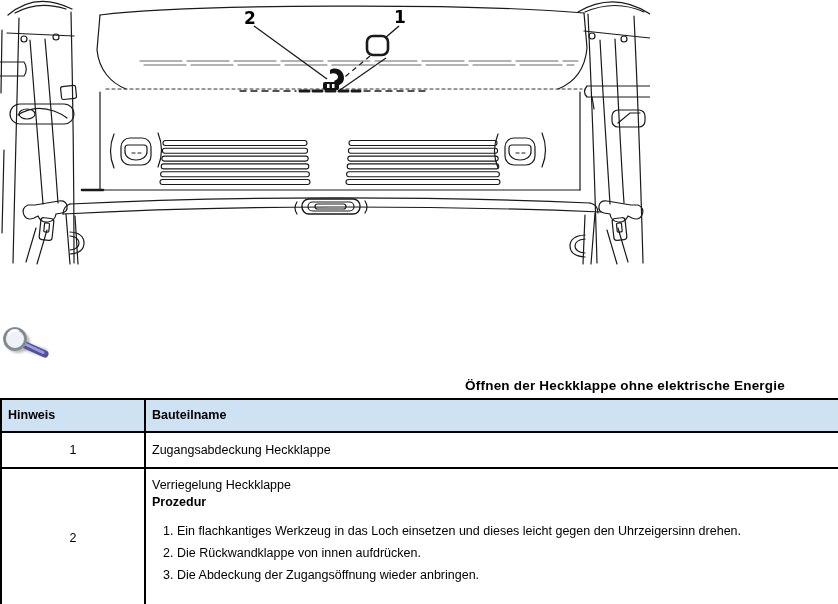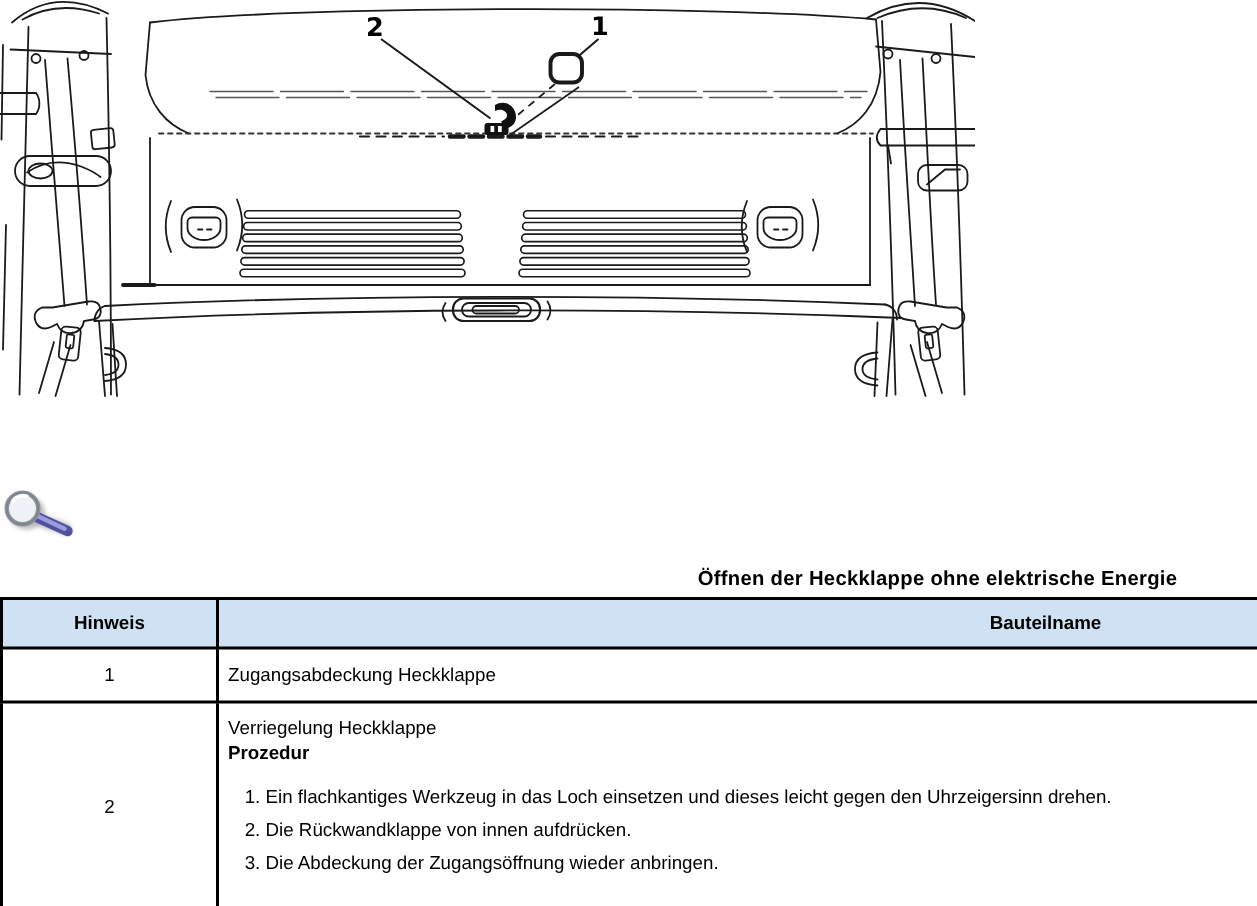--- a/index.html
+++ b/index.html
@@ -26,21 +26,21 @@
   }
 
   
   .table-wrap{position:absolute;left:0;top:398px;width:1250px;}
   table.parts{border-collapse:collapse;width:1250px;table-layout:fixed;}
   table.parts th, table.parts td{
     border:2px solid var(--border);
     font-size:12.5px;line-height:17px;
     padding:2px 6px;vertical-align:middle;
   }
-  table.parts th{background:var(--header-bg);font-weight:bold;height:33px;text-align:center;}
+  table.parts th{background:var(--header-bg);font-weight:bold;height:33px;text-align:left;}
   col.c-hinweis{width:144px;}
   td.hinweis{text-align:center;}
   tr.r1{height:36px;}
   tr.r2{height:140px;}
   tr.r2 td.detail{vertical-align:top;padding-top:8px;}
   .part-name{margin:0;}
   .proc-head{margin:0;font-weight:bold;}
   ol.steps{margin:12px 0 0 0;padding-left:25px;}
   ol.steps li{margin:0 0 5px 0;}
 </style>

